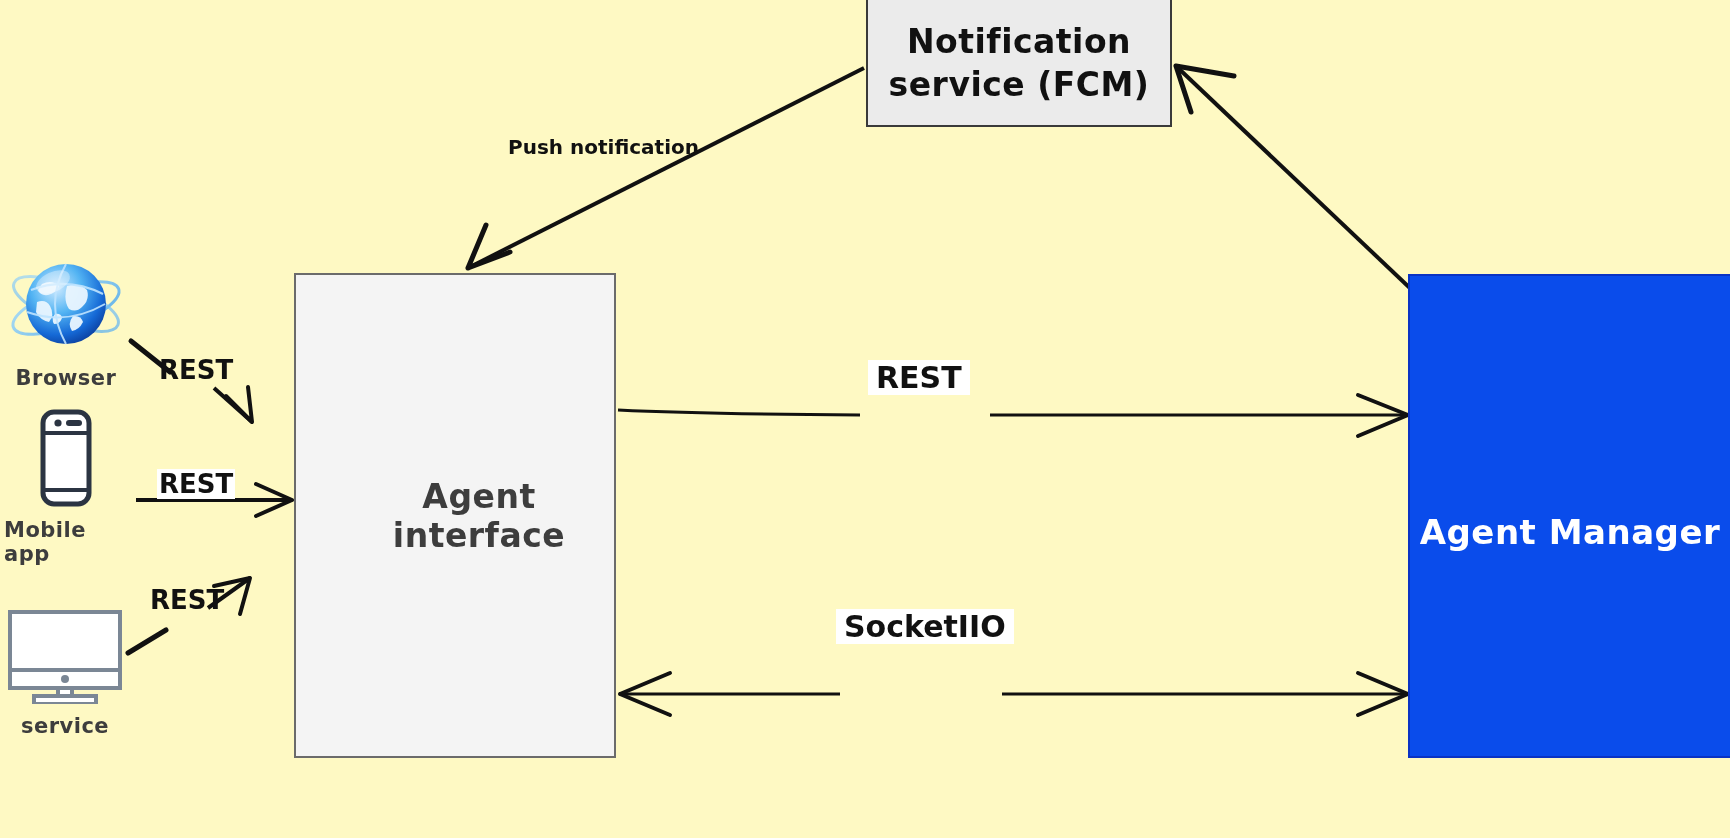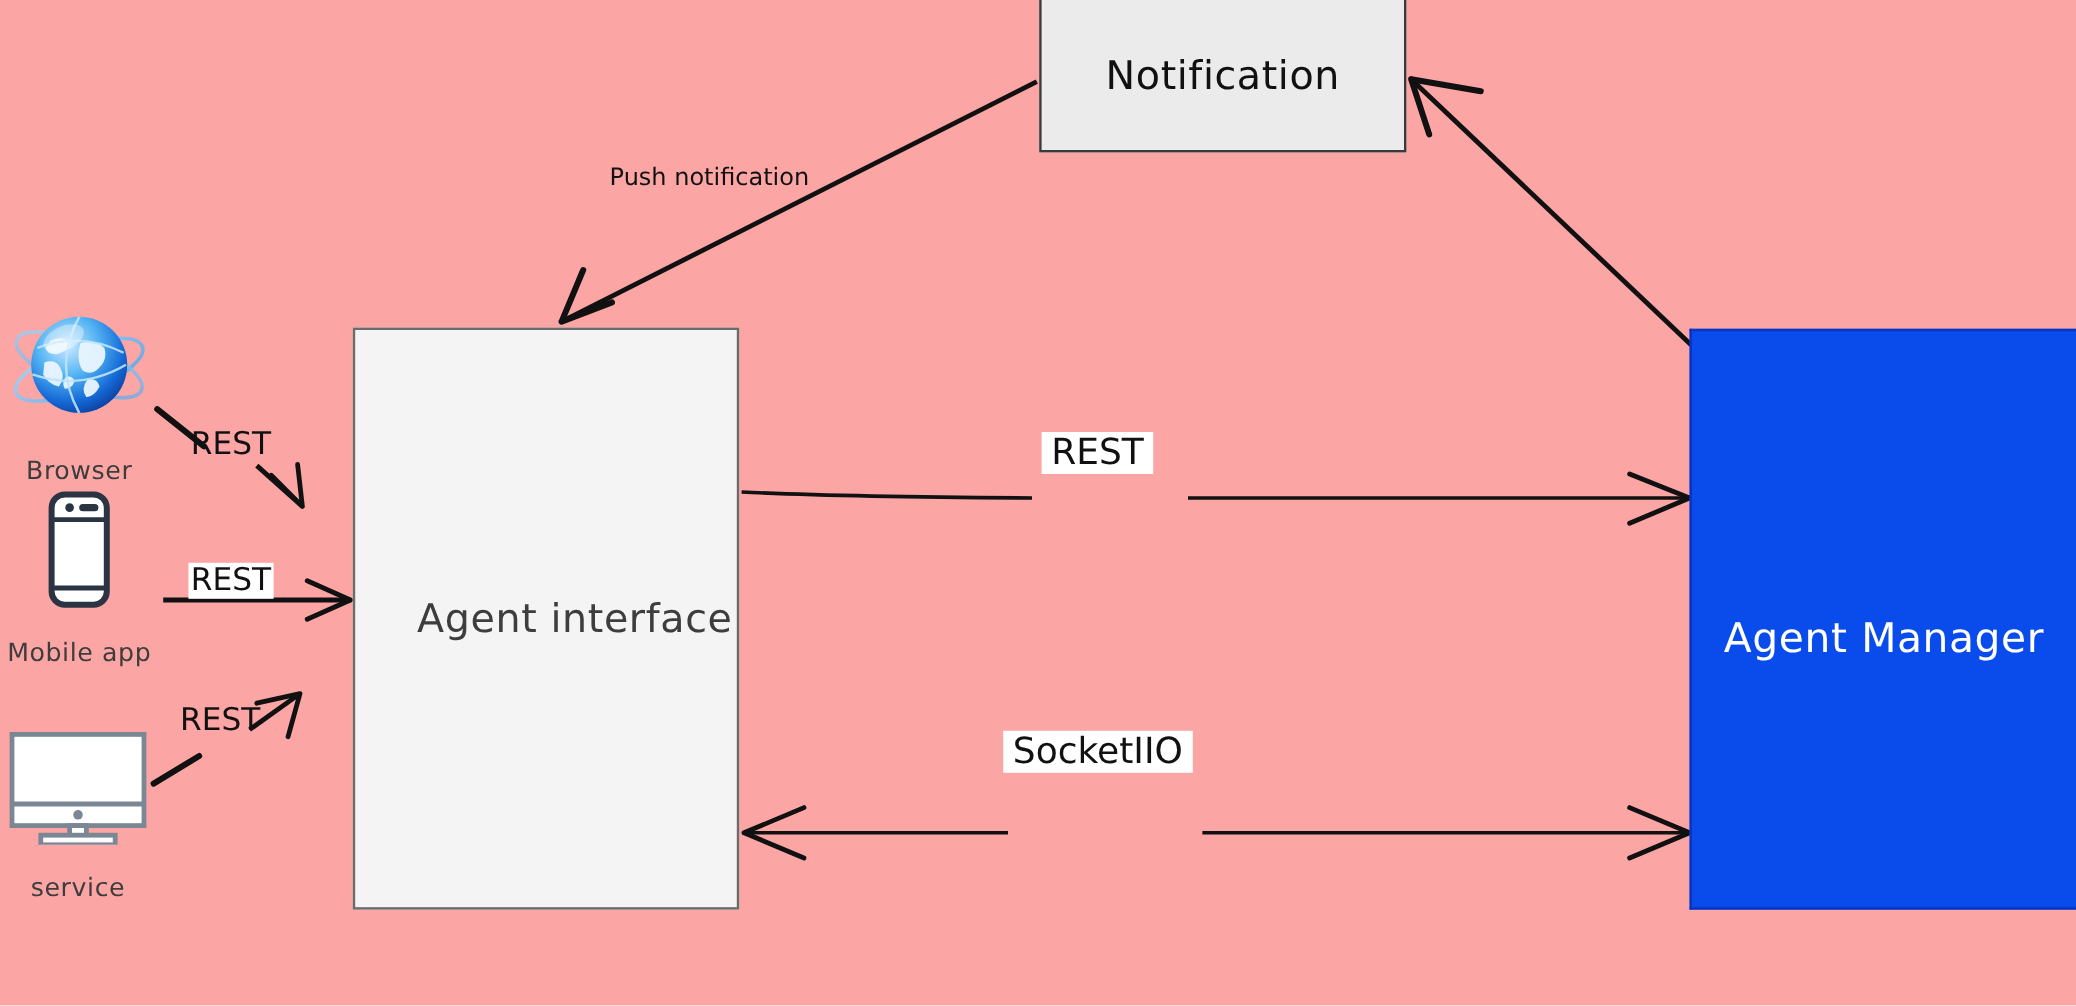--- a/index.html
+++ b/index.html
@@ -7,22 +7,23 @@
     padding: 0;
     background: #ffffff;
   }
   body {
     font-family: "DejaVu Sans", sans-serif;
   }
   #canvas {
     position: relative;
     width: 1730px;
     height: 838px;
-    background: #fca5a5;
+    background: #fef9c3;
     overflow: hidden;
+    font-weight: bold;
   }
   svg.layer {
     position: absolute;
     left: 0;
     top: 0;
     width: 1730px;
     height: 838px;
   }
   .node-box {
     position: absolute;
@@ -127,21 +128,21 @@
   .client {
     position: absolute;
     display: flex;
     flex-direction: column;
     align-items: center;
   }
   .client-caption {
     font-family: "DejaVu Sans", sans-serif;
     font-size: 21px;
     color: #3d3d3d;
-    margin-top: 24px;
+    margin-top: 10px;
     letter-spacing: 0.5px;
   }
   #client-browser { left: 4px; top: 252px; width: 124px; }
   #client-mobile  { left: 4px; top: 408px; width: 124px; }
   #client-desktop { left: 0px;  top: 608px; width: 130px; }
   .icon-svg { display: block; }
 </style>
 </head>
 <body>
 
@@ -186,20 +187,21 @@
       <path d="M 620 694 L 840 694" stroke="#111111" stroke-width="3" fill="none"></path>
       <path d="M 1002 694 L 1408 694" stroke="#111111" stroke-width="3" fill="none"></path>
       <path d="M 620 694 L 670 673 M 620 694 L 670 715" stroke="#111111" stroke-width="4" fill="none" stroke-linecap="round"></path>
       <path d="M 1408 694 L 1358 673 M 1408 694 L 1358 715" stroke="#111111" stroke-width="4" fill="none" stroke-linecap="round"></path>
     </g>
   </svg>
 
   <div class="node-box" id="notification-service">
     <div class="node-label">
       <div>Notification</div>
+      <div>service (FCM)</div>
     </div>
   </div>
 
   <div class="node-box" id="agent-interface">
     <div class="node-label">Agent interface</div>
   </div>
 
   <div class="node-box" id="agent-manager">
     <div class="node-label">Agent Manager</div>
   </div>

